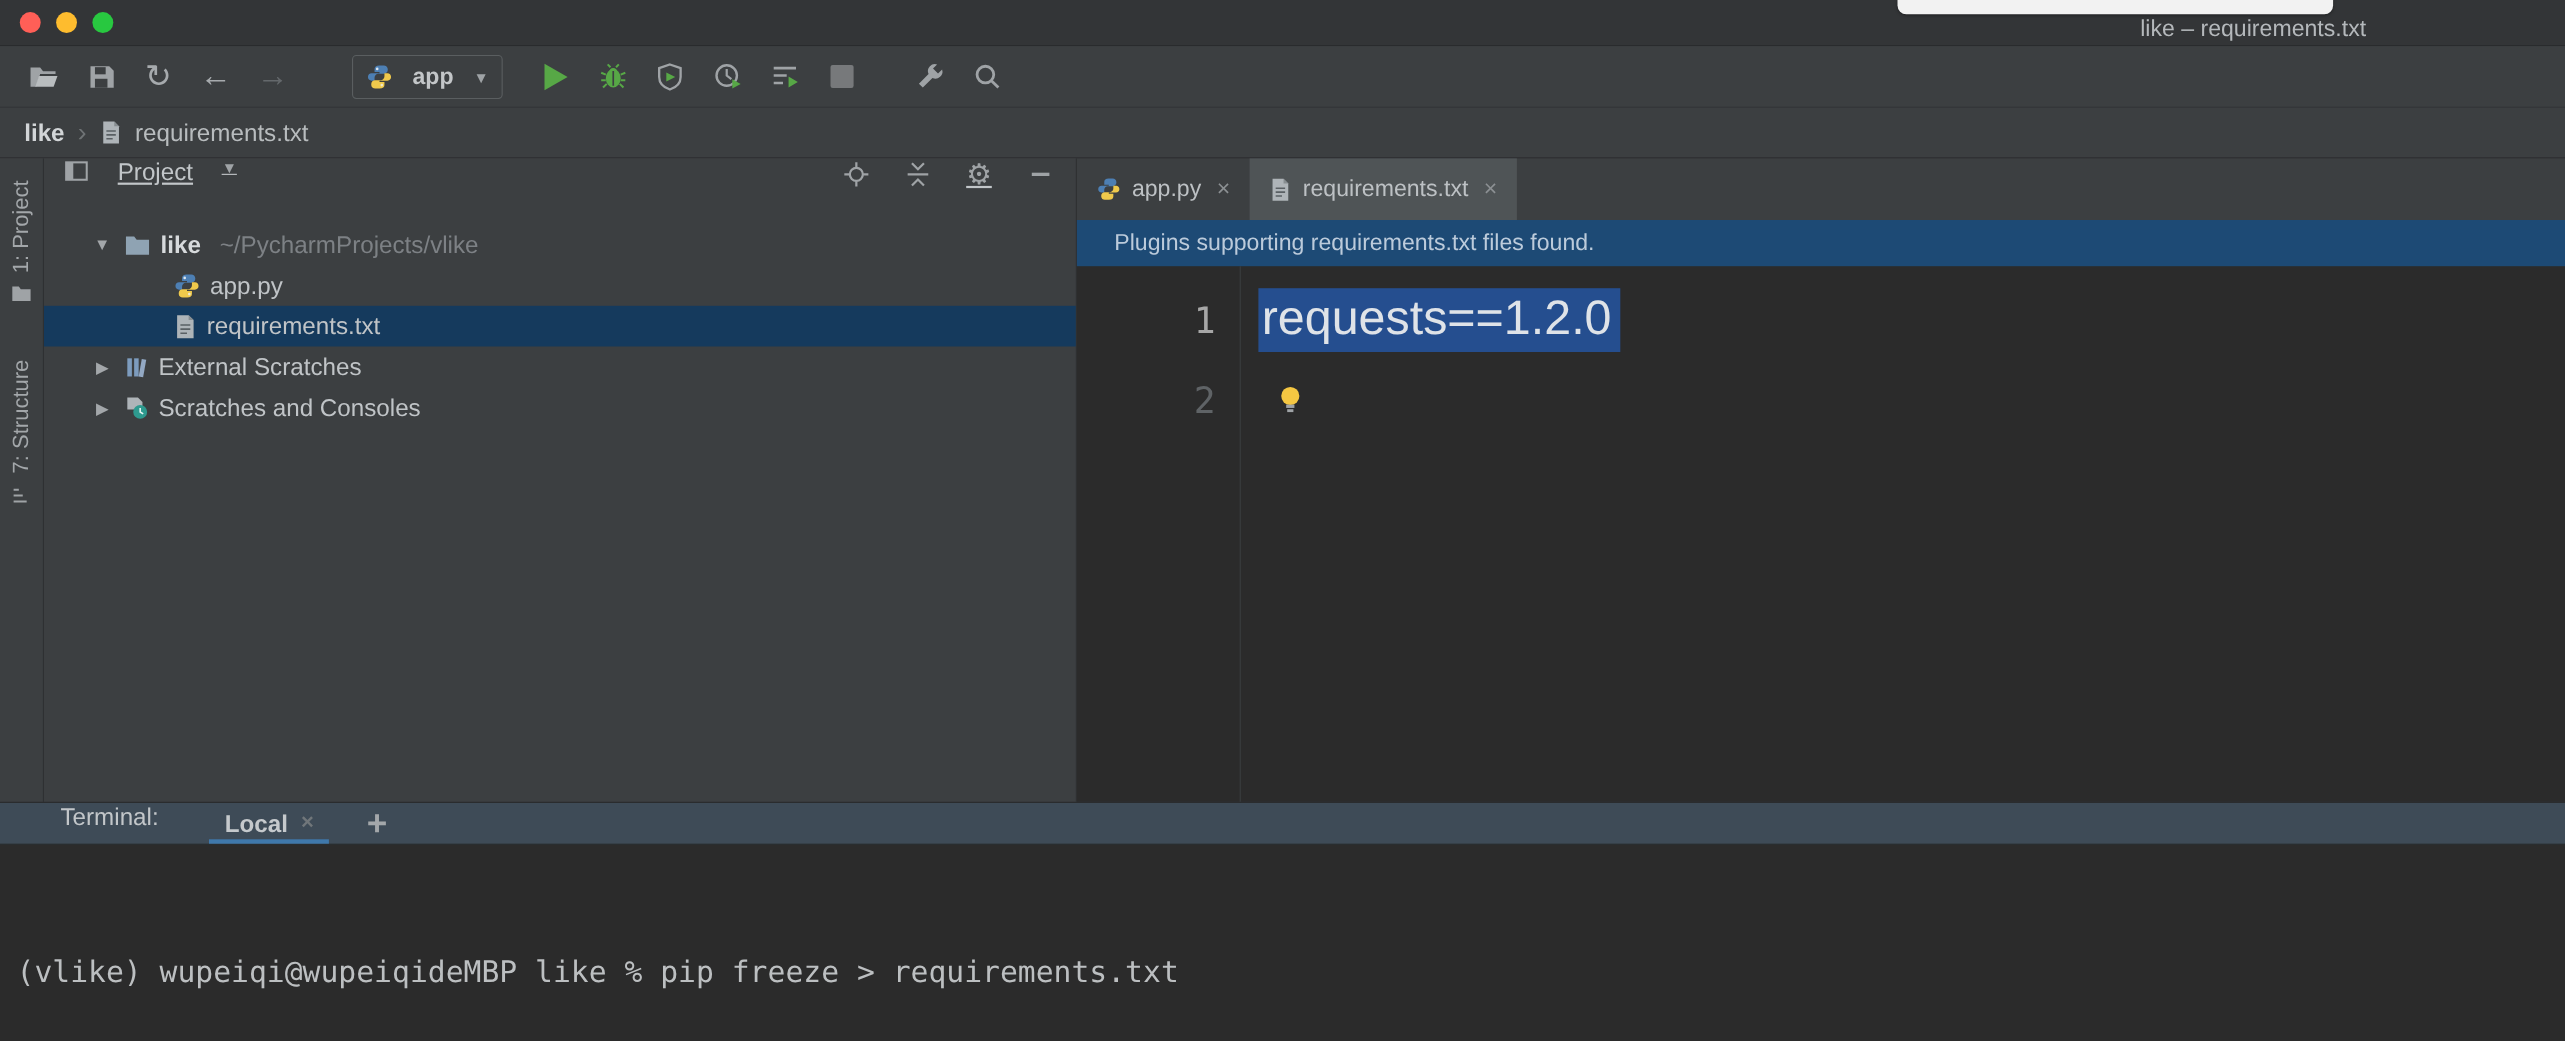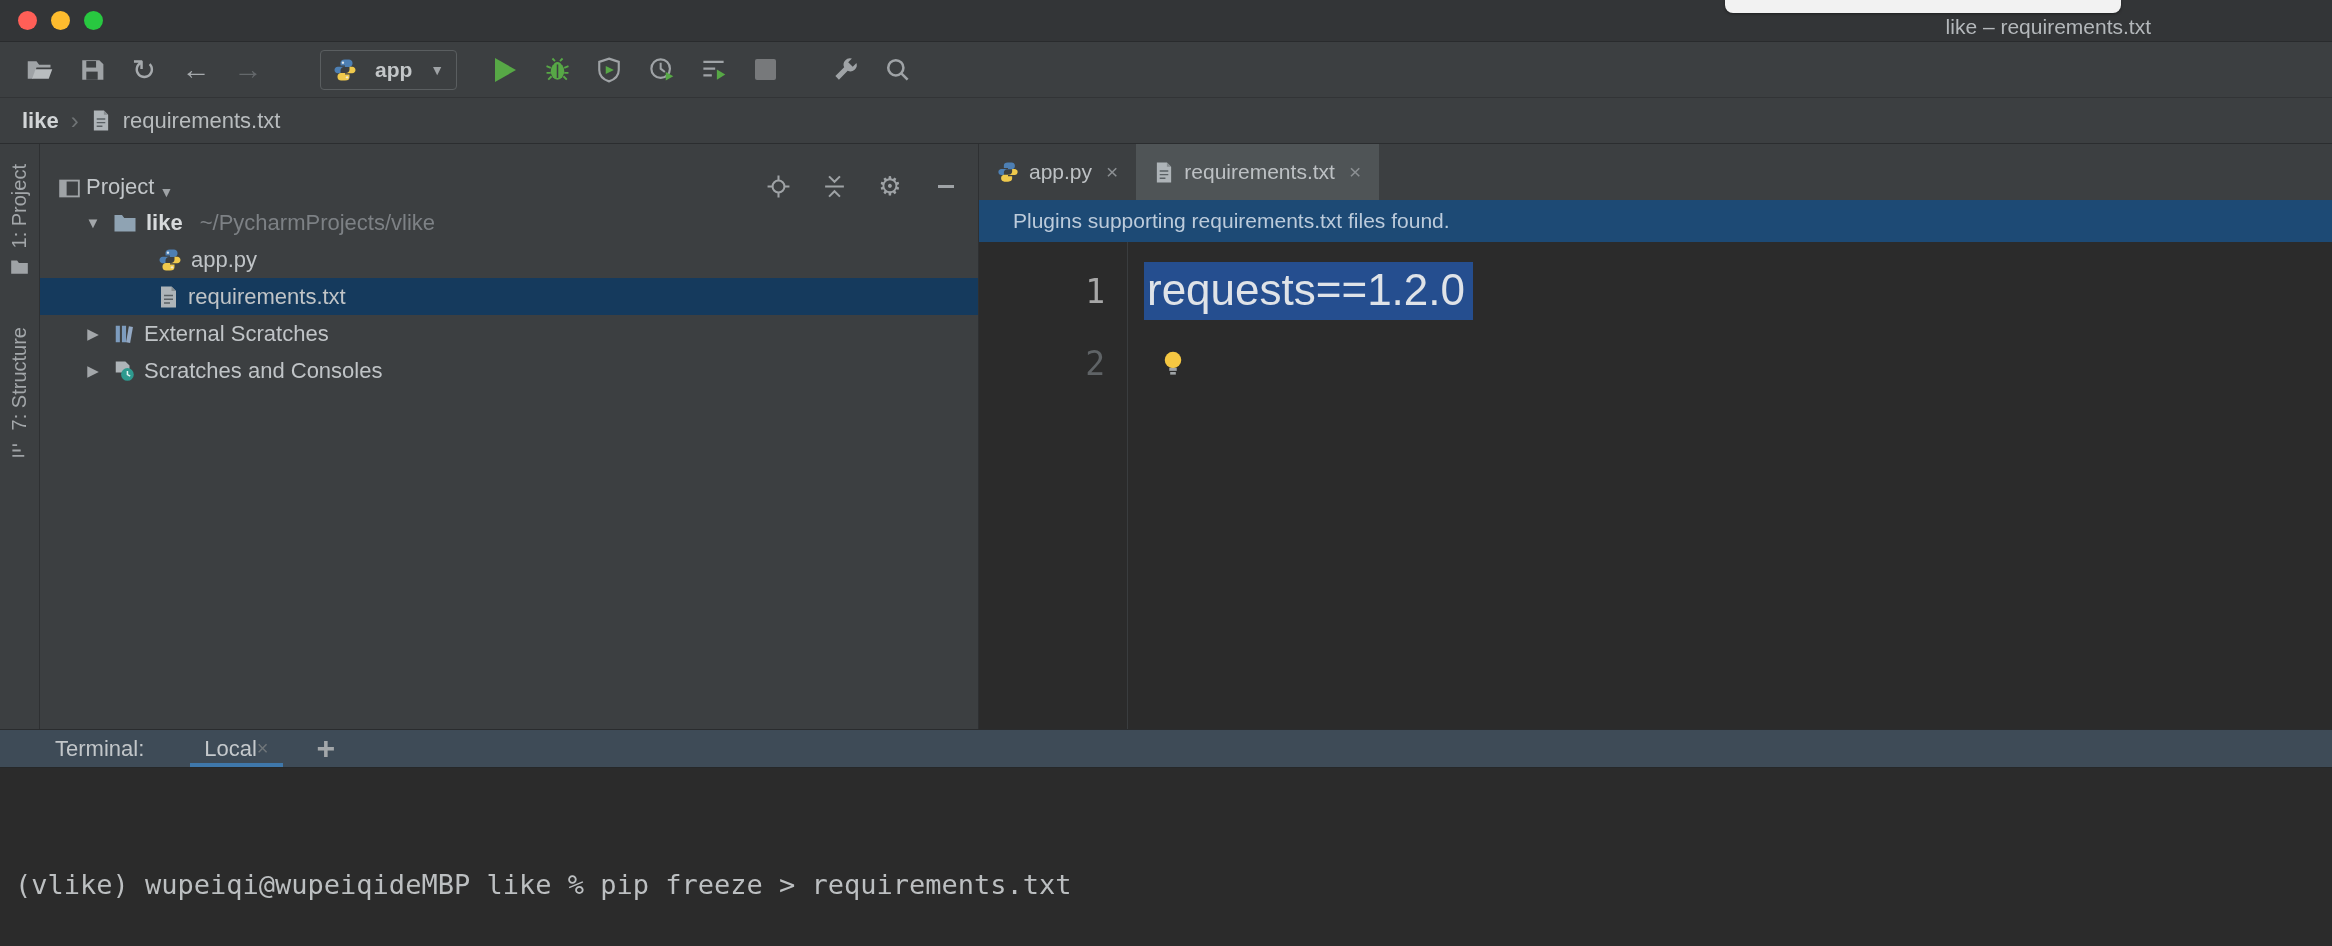--- a/index.html
+++ b/index.html
@@ -33,21 +33,21 @@
   .crumb-sep { color:#6f7375; font-size:24px; }
 
   
   .main { position:absolute; top:144px; left:0; width:2332px; height:585px; display:flex; }
 
   .stripe { width:40px; background:#3c3f41; border-right:1px solid #2e3032; display:flex; flex-direction:column; align-items:center; padding-top:20px; }
   .stripe-btn { display:flex; flex-direction:column; align-items:center; gap:10px; margin-bottom:52px; }
   .stripe-label { writing-mode:vertical-rl; transform:rotate(180deg); font-size:20px; color:#a3a7aa; white-space:nowrap; }
 
   .project { width:939px; background:#3c3f41; border-right:1px solid #2e3032; display:flex; flex-direction:column; }
-  .project-header { height:56px; display:flex; align-items:flex-end; gap:5px; padding:0 18px; color:#c2c6c9; font-size:22px; }
+  .project-header { height:56px; display:flex; align-items:flex-start; gap:26px; padding:0 18px; color:#c2c6c9; font-size:22px;text-decoration:underline; }
   .ph-right { margin-left:auto; display:flex; align-items:center; gap:28px; color:#9fa3a6; }
   .ph-icon { width:28px; height:28px; display:flex; align-items:center; justify-content:center; font-size:26px; }
   .hide-bar { width:16px; height:3px; background:#9fa3a6; }
 
   .tree { padding-top:4px; font-size:22px; color:#c0c4c7; }
   .tree-row { height:37px; display:flex; align-items:center; gap:9px; }
   .tree-row.selected { background:#153a5d; }
   .t-arrow { width:22px; text-align:center; font-size:15px; color:#a3a7aa; flex:none; }
   .t-name-bold { font-weight:bold; color:#d7dadc; }
   .t-path { color:#7d8185; margin-left:8px; }
@@ -63,22 +63,22 @@
   .code { flex:1; display:flex; }
   .gutter { width:149px; border-right:1px solid #3a3d3f; padding-top:13px; }
   .ln { height:72px; display:flex; align-items:center; justify-content:flex-end; padding-right:22px; font-family:"DejaVu Sans Mono", monospace; font-size:33px; color:#5f6366; }
   .ln.current { color:#a7a7a7; }
   .codebody { flex:1; padding:13px 0 0 16px; font-family:Liberation Sans, sans-serif; font-size:44px; color:#a9b7c6; }
   .codeline { height:72px; display:flex; align-items:center; }
   .sel { background:#254e8f; color:#dfe3e8; padding:3px 8px 5px 3px; }
 
   
   .terminal { position:absolute; top:729px; left:0; right:0; bottom:0; background:#2b2b2b; display:flex; flex-direction:column; }
-  .term-header { height:52px; background:#3e4b57; border-top:1px solid #2a2c2e; border-bottom:1px solid #262829; display:flex; align-items:center; padding-left:55px; font-size:22px; color:#c2c6c9; }
-  .term-tab { margin-left:46px; height:100%; display:flex; align-items:center; position:relative; padding:0 14px; color:#c5c9cc; }
+  .term-header { height:52px; background:#3e4b57; border-top:1px solid #2a2c2e; border-bottom:1px solid #262829; display:flex; align-items:flex-start; padding-left:55px; font-size:22px; color:#c2c6c9; }
+  .term-tab { margin-left:46px; height:100%; display:flex; align-items:center; gap:12px; position:relative; padding:0 14px; color:#c5c9cc;font-weight:bold; }
   .term-underline { position:absolute; bottom:0; left:0; right:0; height:4px; background:#3f78ab; }
   .term-close { color:#70767a; font-size:20px; }
   .term-plus { margin-left:34px; font-size:32px; color:#a3a7aa; font-weight:bold; }
   .term-body { flex:1; padding:12px 0 0 15px; font-family:"DejaVu Sans Mono", monospace; font-size:27px; line-height:42px; color:#bcbfc1; white-space:pre; }
   .term-line { height:42px; display:flex; align-items:center; }
 
   svg { display:block; }
 </style>
 </head>
 <body>

